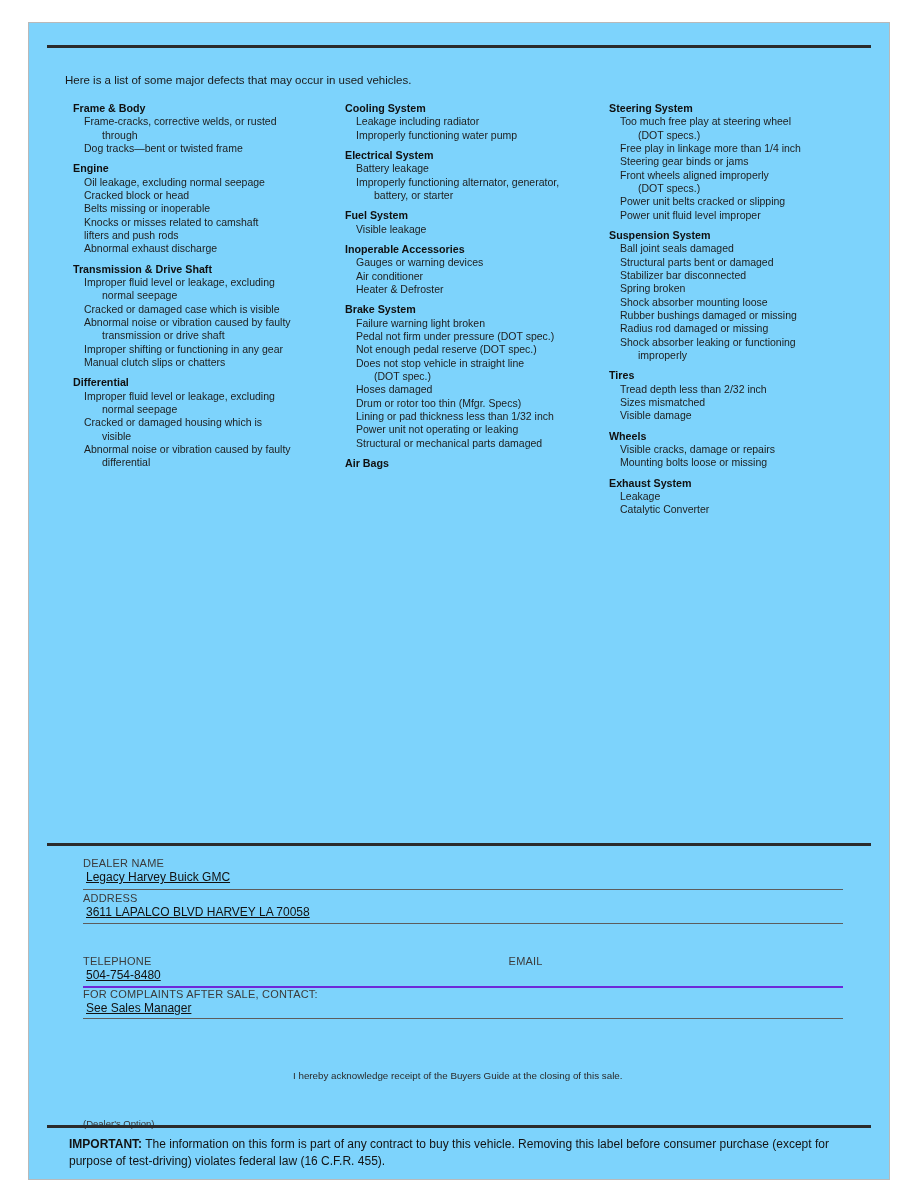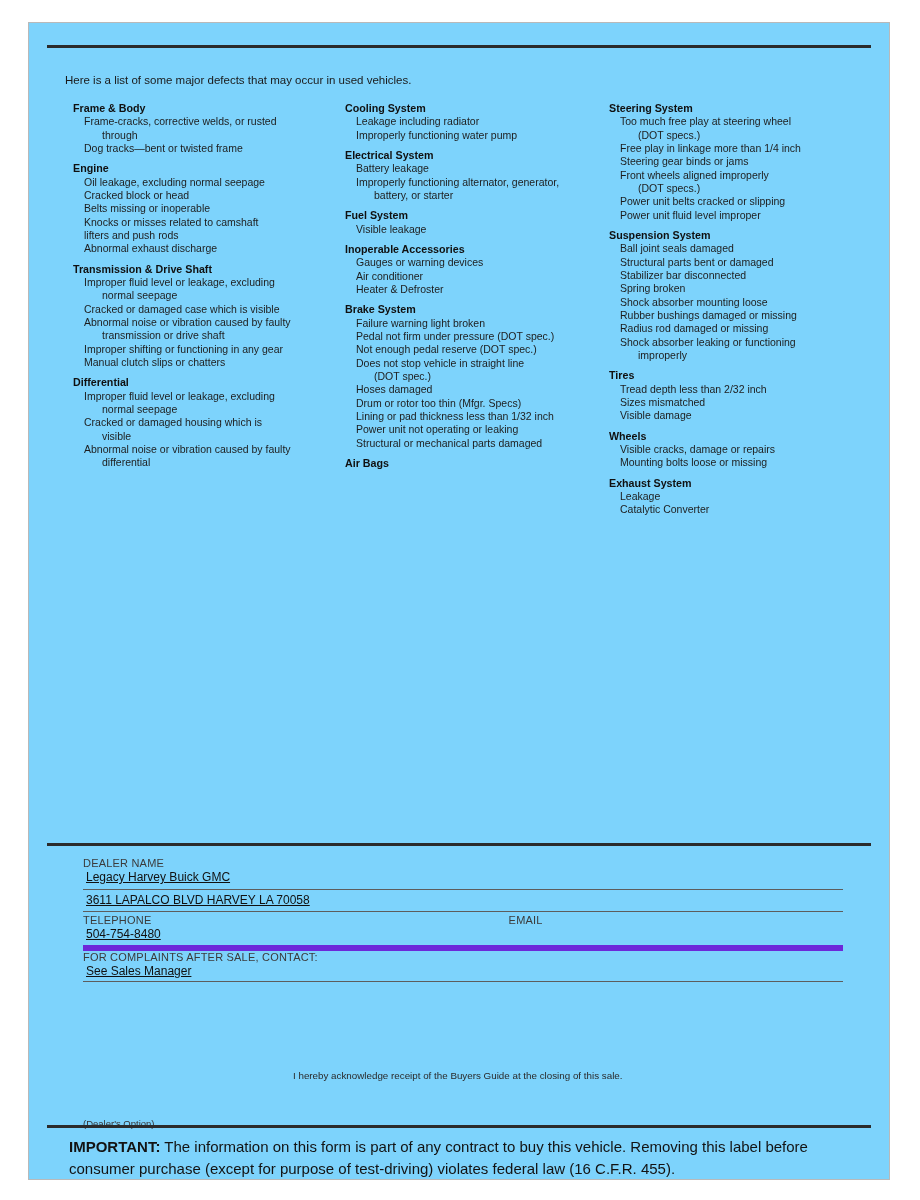--- a/index.html
+++ b/index.html
@@ -101,21 +101,22 @@
   .fvalue {
     font-size: 12px;
     color: #111111;
     display: block;
     padding: 1px 0 2px 3px;
     line-height: 1.3;
     text-decoration: underline;
   }
   .row2 {
     display: flex;
-    border-bottom: 6px solid #6d28d9;
+    border-bottom: 2px solid #6d28d9;
+    margin-top: 29px;
   }
   .row2 .half-a { width: 56%; }
   .row2 .half-b { width: 44%; }
   .row2 .flabel { padding-top: 2px; }
   .contact-field {
     border-bottom: 1px solid #5d5d5d;
   }
   
   .sig {
     position: absolute;
@@ -156,21 +157,21 @@
     left: 0;
     right: 0;
     top: 1092px;
     border-top: 3px solid #2b2b2b;
   }
   .important {
     position: absolute;
     left: 22px;
     right: 36px;
     top: 1103px;
-    font-size: 15px;
+    font-size: 12px;
     color: #131313;
     line-height: 1.45;
   }
   .important b { font-weight: bold; }
 </style>
 </head>
 <body>
 
 <div class="page">
   <div class="inner">
@@ -258,20 +259,21 @@
     </div>
 
     <div class="mid-rule"></div>
 
     <div class="dealer">
       <div class="field">
         <span class="flabel">DEALER NAME</span>
         <span class="fvalue">Legacy Harvey Buick GMC</span>
       </div>
       <div class="field">
+        <span class="flabel">ADDRESS</span>
         <span class="fvalue">3611 LAPALCO BLVD HARVEY LA 70058</span>
       </div>
       <div class="row2">
         <div class="half-a">
           <span class="flabel">TELEPHONE</span>
           <span class="fvalue">504-754-8480</span>
         </div>
         <div class="half-b">
           <span class="flabel">EMAIL</span>
           <span class="fvalue"></span>

